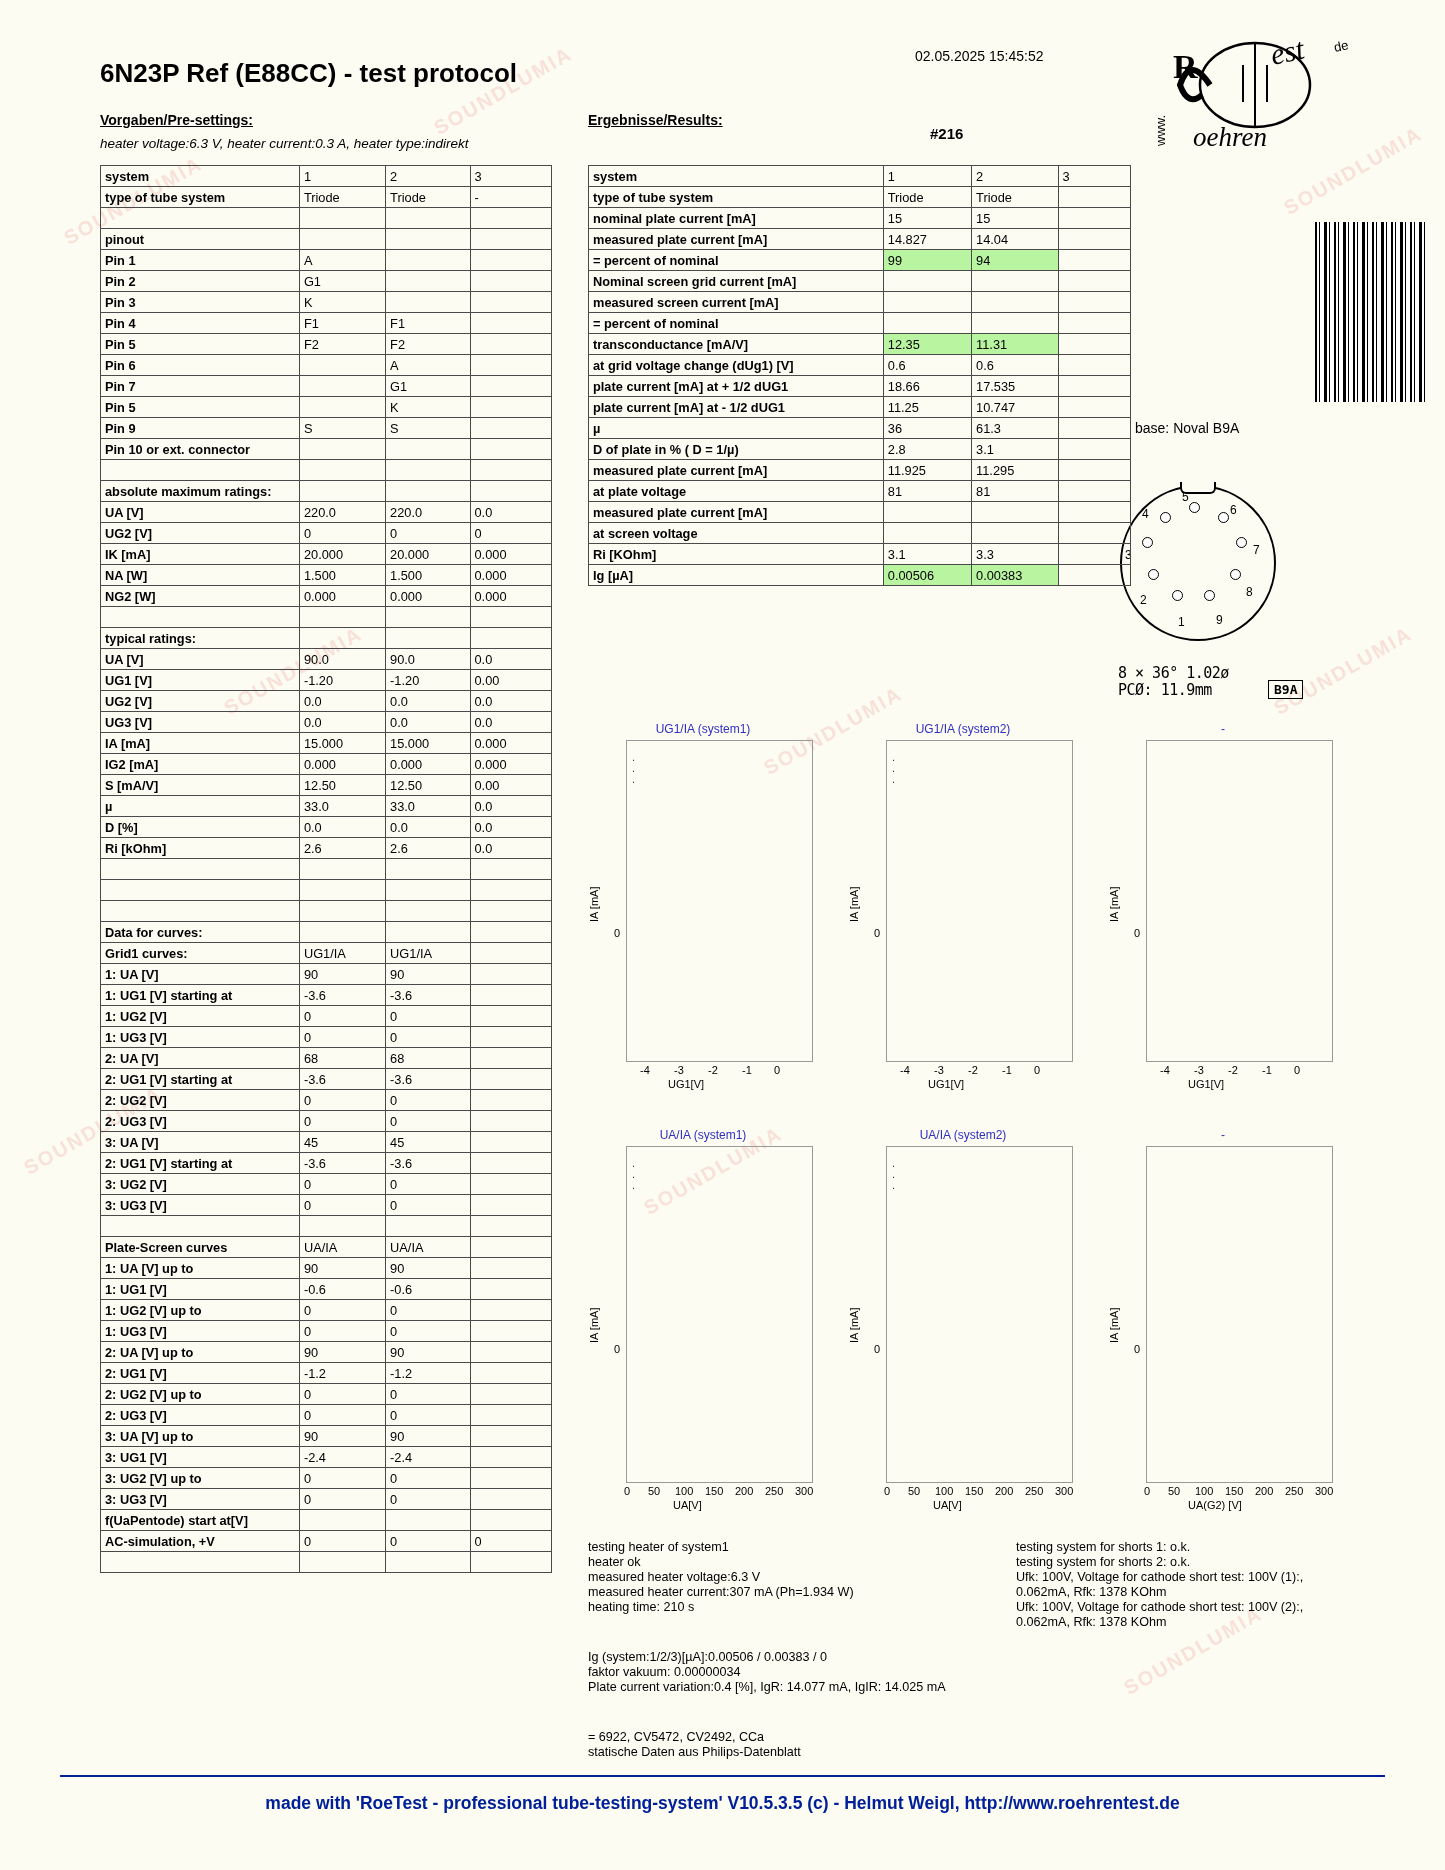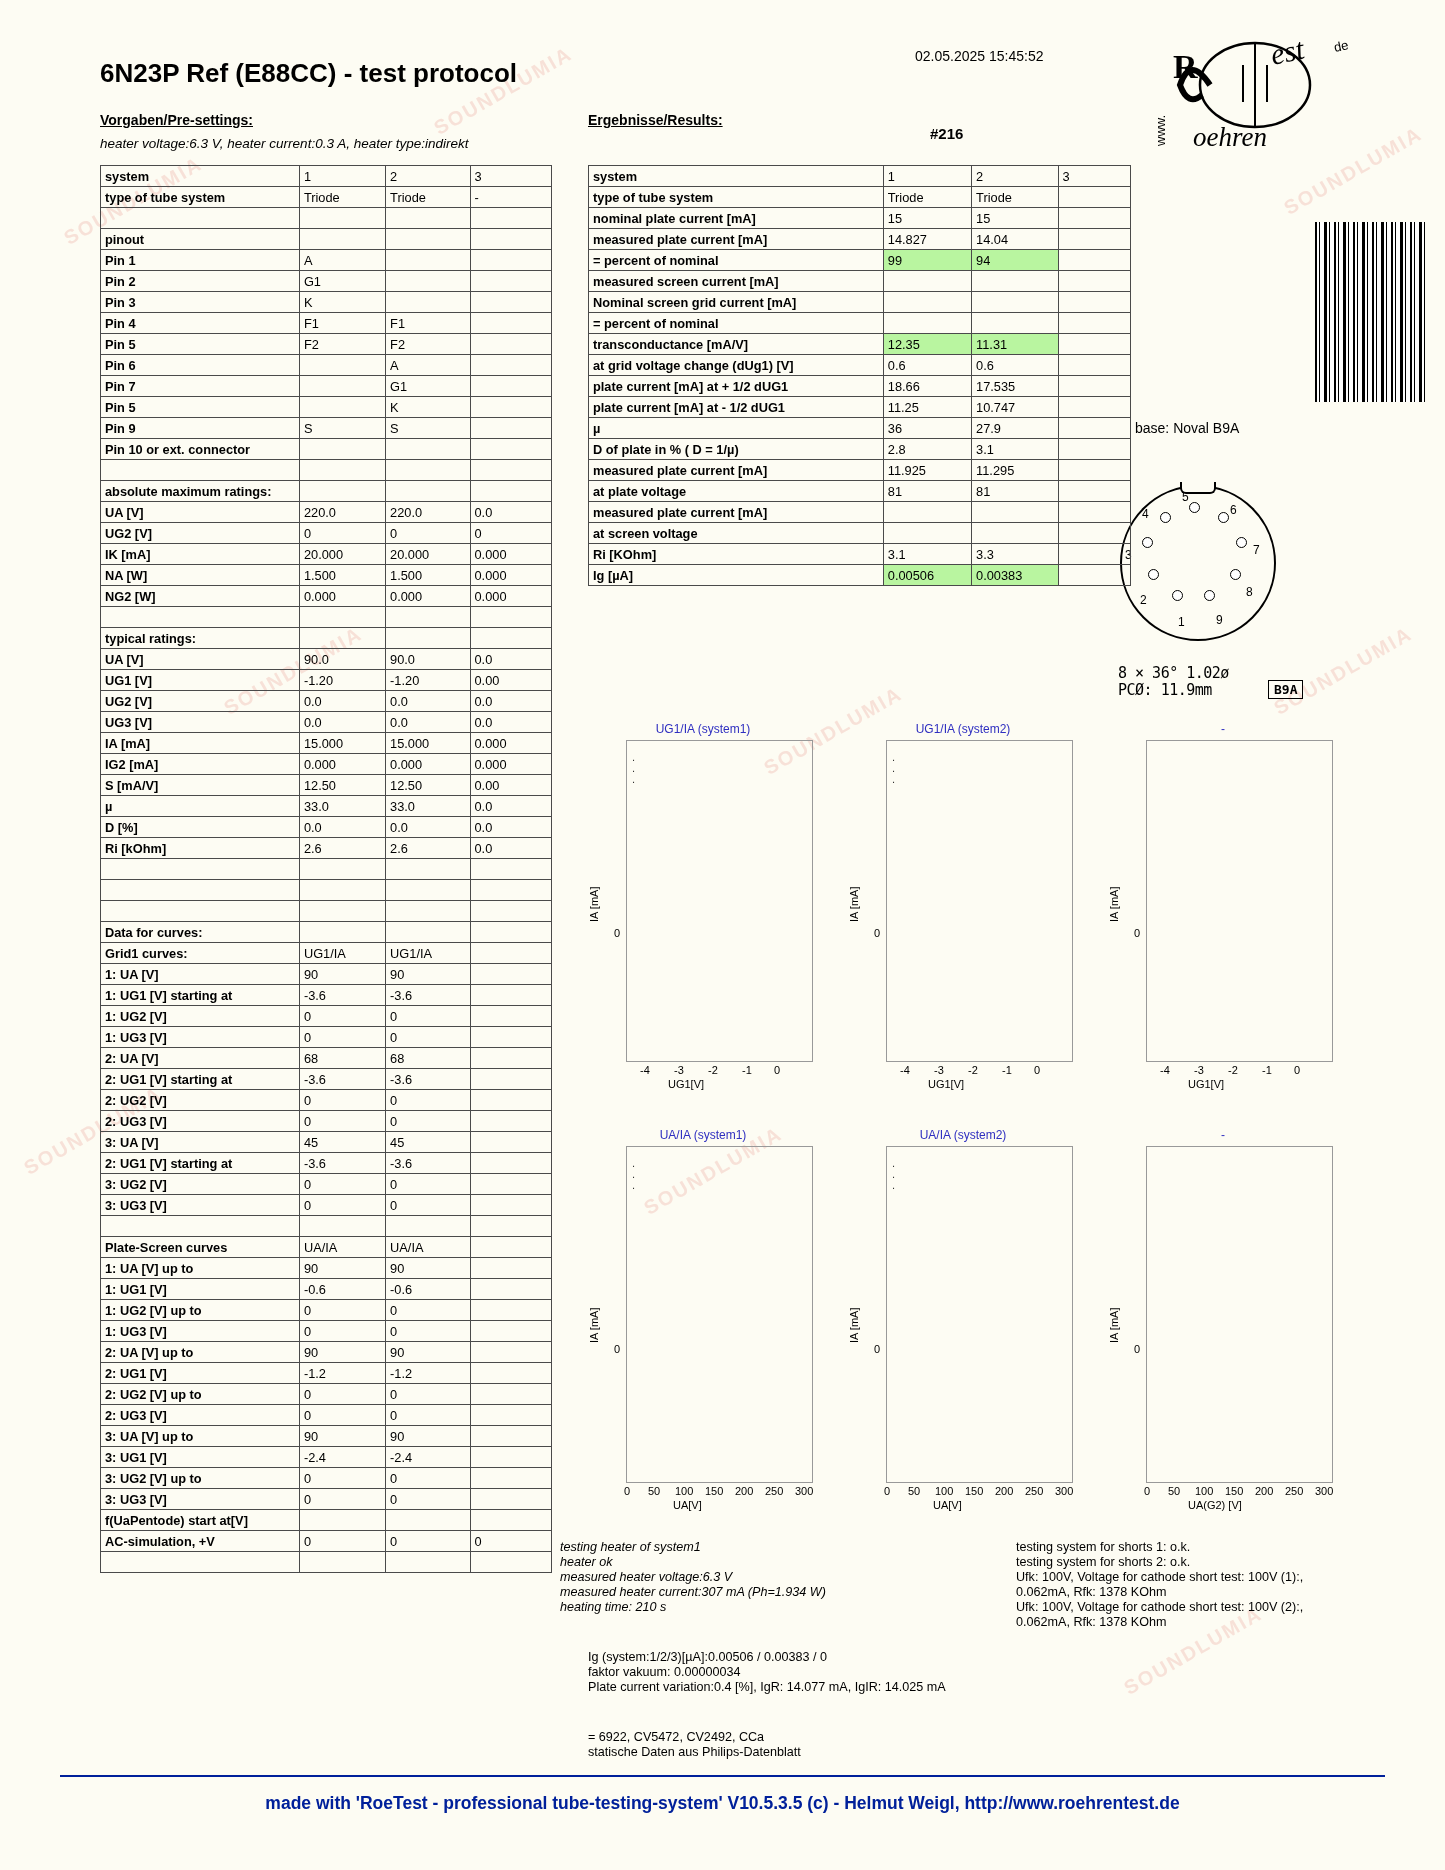--- a/index.html
+++ b/index.html
@@ -592,27 +592,27 @@
           <td>14.04</td>
           <td></td>
         </tr>
         <tr>
           <td class="lbl">= percent of nominal</td>
           <td class=" hl">99</td>
           <td class=" hl">94</td>
           <td></td>
         </tr>
         <tr>
+          <td class="lbl">Nominal screen grid current [mA]</td>
+          <td></td>
+          <td></td>
+          <td></td>
+        </tr>
+        <tr>
           <td class="lbl">measured screen current [mA]</td>
-          <td></td>
-          <td></td>
-          <td></td>
-        </tr>
-        <tr>
-          <td class="lbl">Nominal screen grid current [mA]</td>
           <td></td>
           <td></td>
           <td></td>
         </tr>
         <tr>
           <td class="lbl">= percent of nominal</td>
           <td></td>
           <td></td>
           <td></td>
         </tr>
@@ -636,21 +636,21 @@
         </tr>
         <tr>
           <td class="lbl">plate current [mA] at - 1/2 dUG1</td>
           <td>11.25</td>
           <td>10.747</td>
           <td></td>
         </tr>
         <tr>
           <td class="lbl">µ</td>
           <td>36</td>
-          <td>27.9</td>
+          <td>61.3</td>
           <td></td>
         </tr>
         <tr>
           <td class="lbl">D of plate in % ( D = 1/µ)</td>
           <td>2.8</td>
           <td>3.1</td>
           <td></td>
         </tr>
         <tr>
           <td class="lbl">measured plate current [mA]</td>
@@ -772,21 +772,21 @@
     <div class="tick" style="left:36px;top:357px;">0</div>
     <div class="tick" style="left:60px;top:357px;">50</div>
     <div class="tick" style="left:87px;top:357px;">100</div>
     <div class="tick" style="left:117px;top:357px;">150</div>
     <div class="tick" style="left:147px;top:357px;">200</div>
     <div class="tick" style="left:177px;top:357px;">250</div>
     <div class="tick" style="left:207px;top:357px;">300</div>
     <div class="xlab" style="left:80px;top:371px;">UA(G2) [V]</div>
   </div>
 
-  <div class="notes" style="left:560px;top:1540px;width:400px;font-style:italic;">testing heater of system1
+  <div class="notes" style="left:588px;top:1540px;width:400px;">testing heater of system1
 heater ok
 measured heater voltage:6.3 V
 measured heater current:307 mA (Ph=1.934 W)
 heating time: 210 s</div>
   <div class="notes" style="left:996px;top:1540px;width:430px;margin-left:20px;">testing system for shorts 1: o.k.
 testing system for shorts 2: o.k.
 Ufk: 100V, Voltage for cathode short test: 100V (1):,
 0.062mA, Rfk: 1378 KOhm
 Ufk: 100V, Voltage for cathode short test: 100V (2):,
 0.062mA, Rfk: 1378 KOhm</div>

